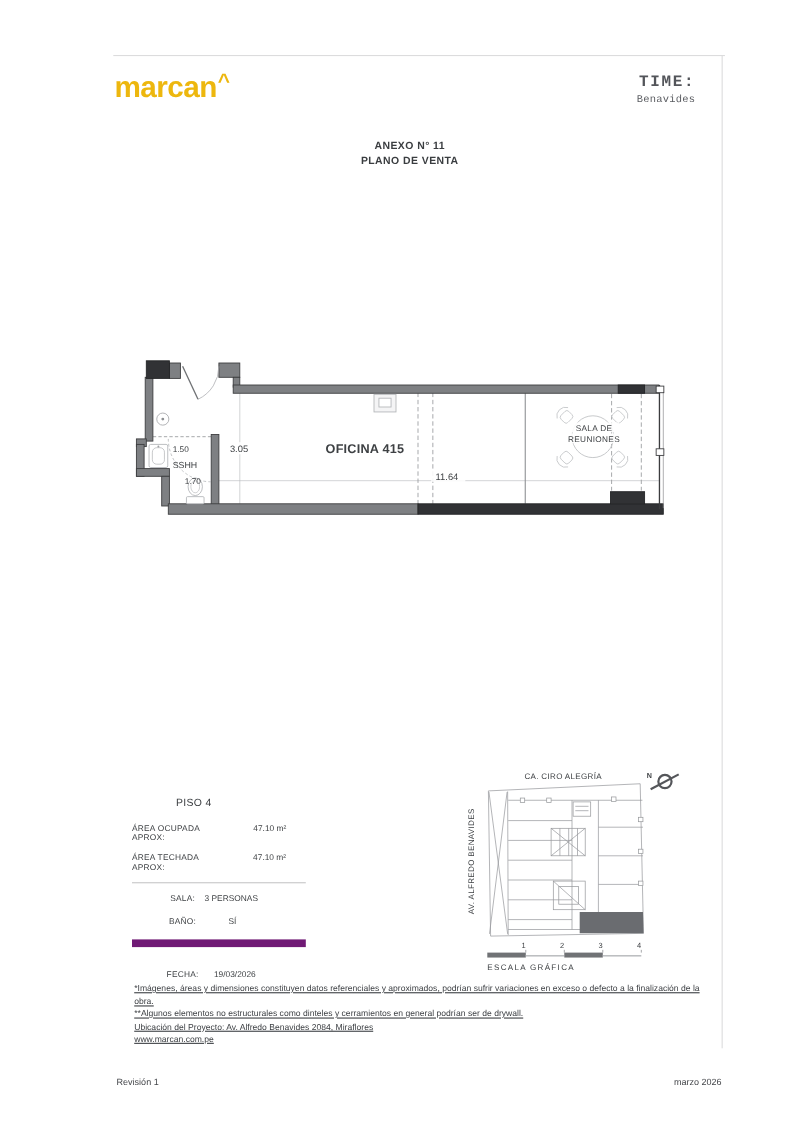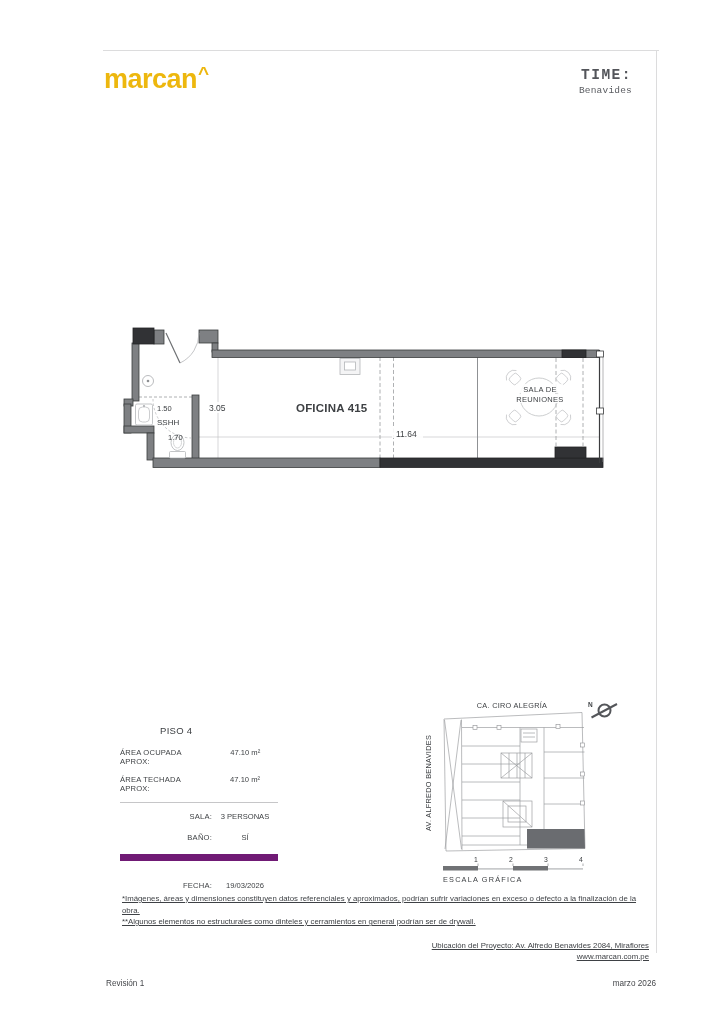--- a/index.html
+++ b/index.html
@@ -29,50 +29,54 @@
 
   
   .details{position:absolute;left:120px;top:716px;width:158px;}
   .unit-code{font-size:9.5px;letter-spacing:0.5px;color:#3a3d40;padding-bottom:8px;
              border-bottom:1px solid #c6c6c8;}
   .floor-label{margin-top:9px;font-size:9.5px;font-weight:400;letter-spacing:0.3px;color:#3a3d40;margin-left:40px;}
   .sec{font-size:7.6px;}
   .sec1{margin-top:12px;}
   .sec2{border-top:1px solid #c6c6c8;margin-top:3px;padding-top:9px;}
   .sec3{border-top:7px solid #701a75;margin-top:0px;padding-top:20px;}
-  .drow{display:flex;justify-content:flex-end;margin-bottom:9px;}
+  .drow{display:flex;justify-content:center;margin-bottom:9px;}
   .sec2 .drow{margin-bottom:12px;}
   .drow .lbl{letter-spacing:0.2px;}
   .drow .val{width:66px;text-align:center;}
 
   
   .notes{position:absolute;left:122px;top:893px;width:527px;font-size:7.8px;
          line-height:11.5px;color:#3e4145;text-decoration:underline;}
   .notes p{margin:0;}
-  .notes .loc-block{margin-top:12px;text-align:right;}
+  .notes .loc-block{margin-top:0;}
   .website{color:#3e4145;text-decoration:none;}
 
   .rev{position:absolute;left:106px;top:979px;font-size:8.2px;color:#45474b;}
   .issue-date{position:absolute;right:68px;top:979px;font-size:8.2px;color:#45474b;}
 </style>
 </head>
 <body>
 
 <div id="page">
 
   <div class="hairline-top"></div>
   <div class="hairline-right"></div>
 
   <div class="brand"><span>marcan</span><span class="caret">^</span></div>
 
   <div class="time-block">
     <div class="time-name">TIME:</div>
     <div class="time-sub">Benavides</div>
   </div>
 
+  <div class="doc-title">
+    <div>ANEXO N° 11</div>
+    <div>PLANO DE VENTA</div>
+  </div>
 
   <svg class="plan-svg" width="495" height="150" viewBox="115 322 495 150">
 
     <g stroke="#bcbec0" stroke-width="0.6" fill="none">
       <line x1="218" y1="357" x2="218" y2="458"></line>
       <line x1="199" y1="437" x2="599" y2="437"></line>
     </g>
     <g stroke="#9b9da0" stroke-width="0.8" stroke-dasharray="4 2.5" fill="none">
       <line x1="380" y1="357" x2="380" y2="458"></line>
       <line x1="393.5" y1="357" x2="393.5" y2="458"></line>

